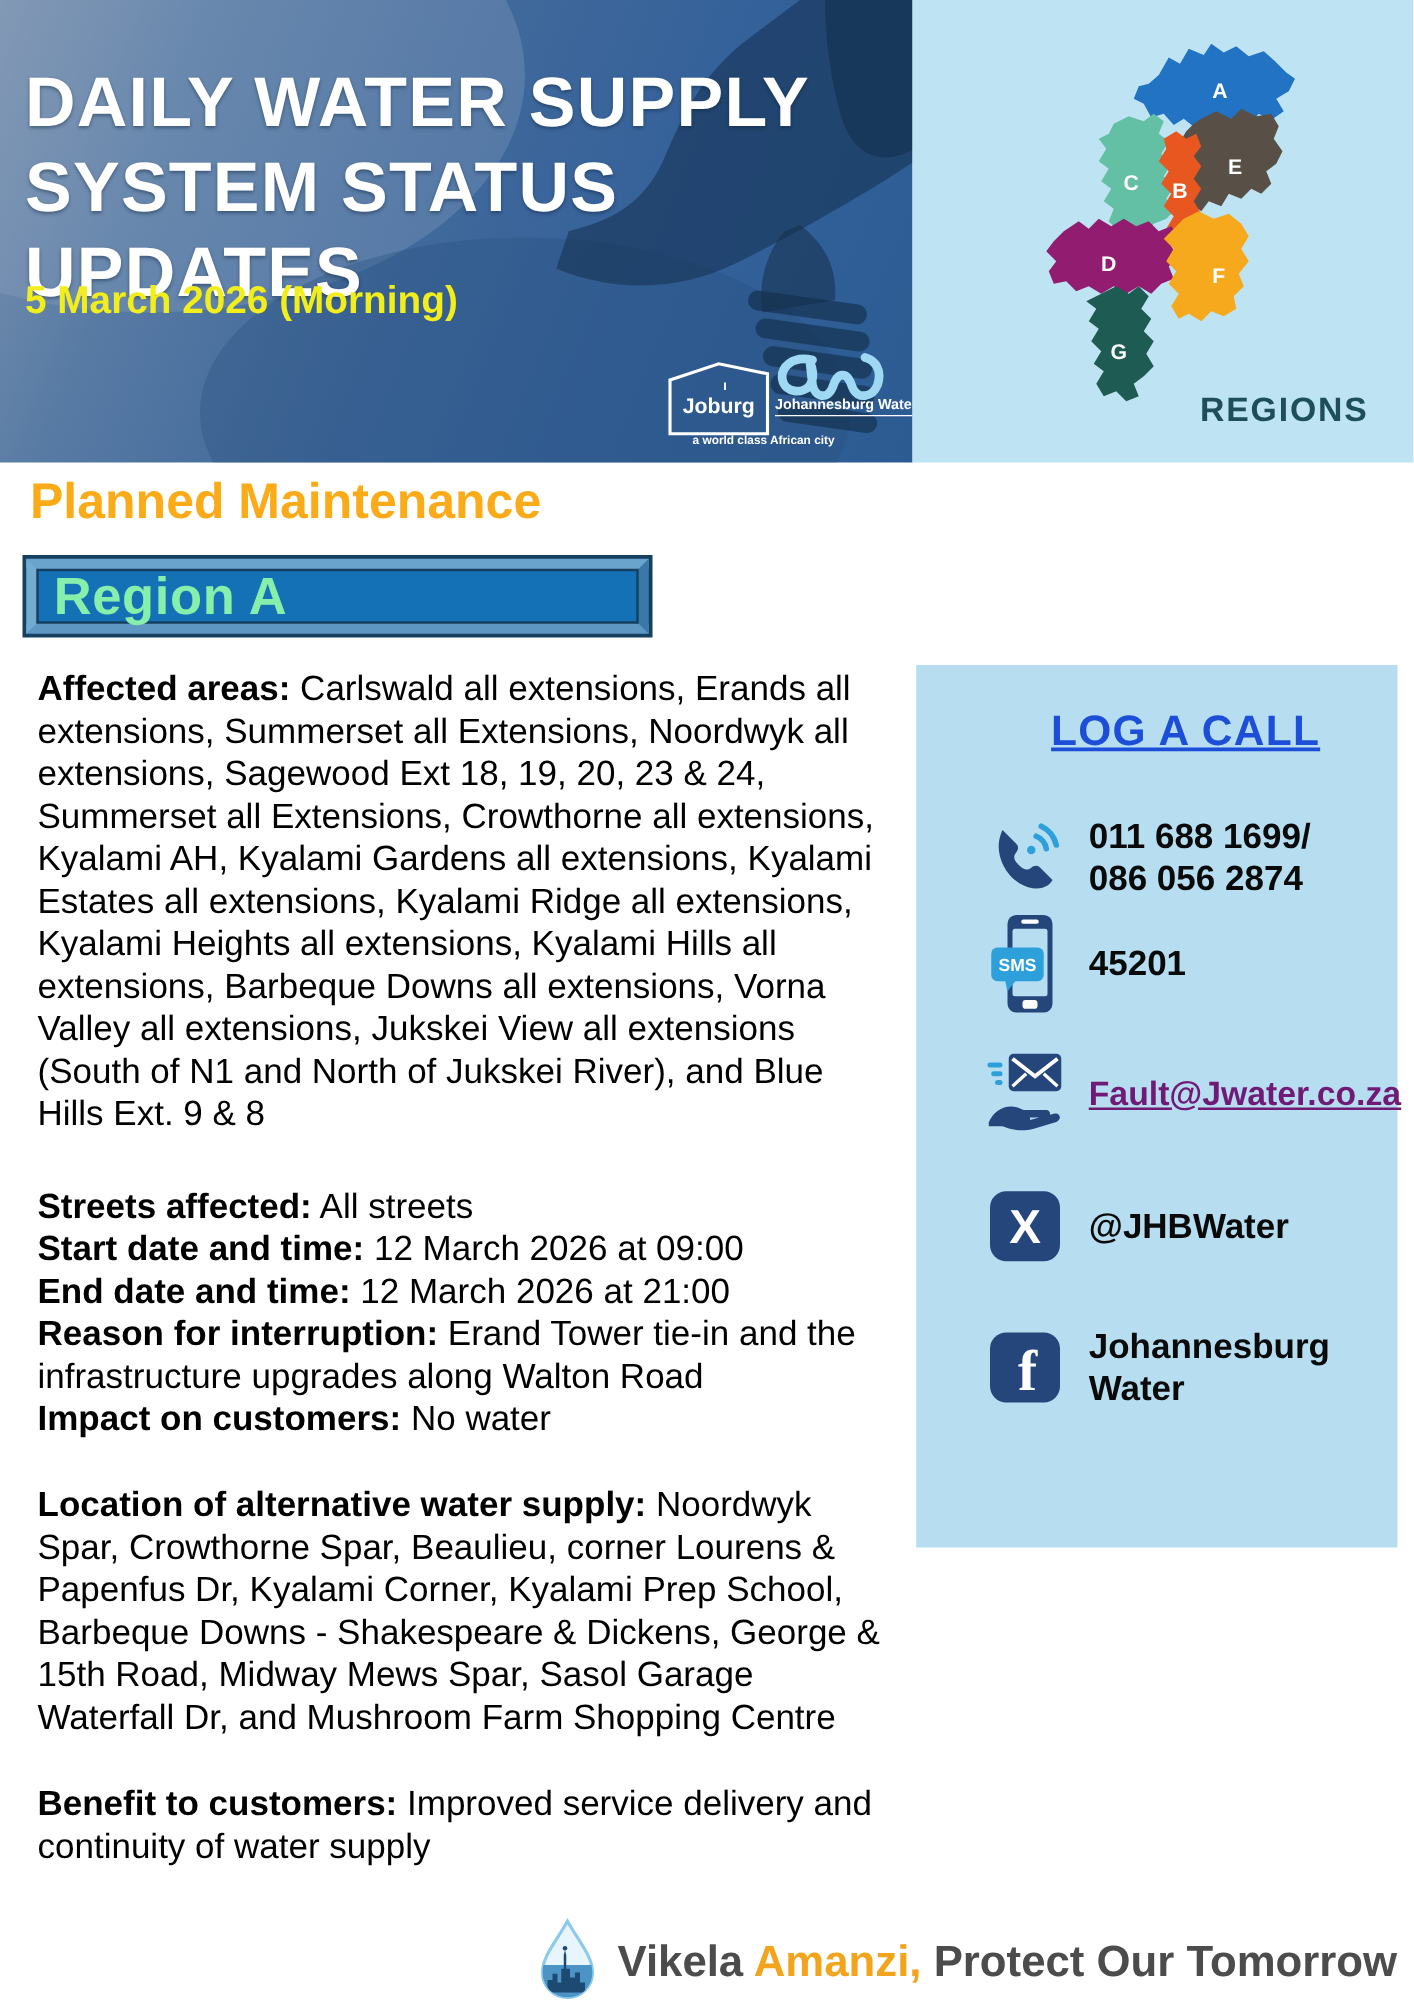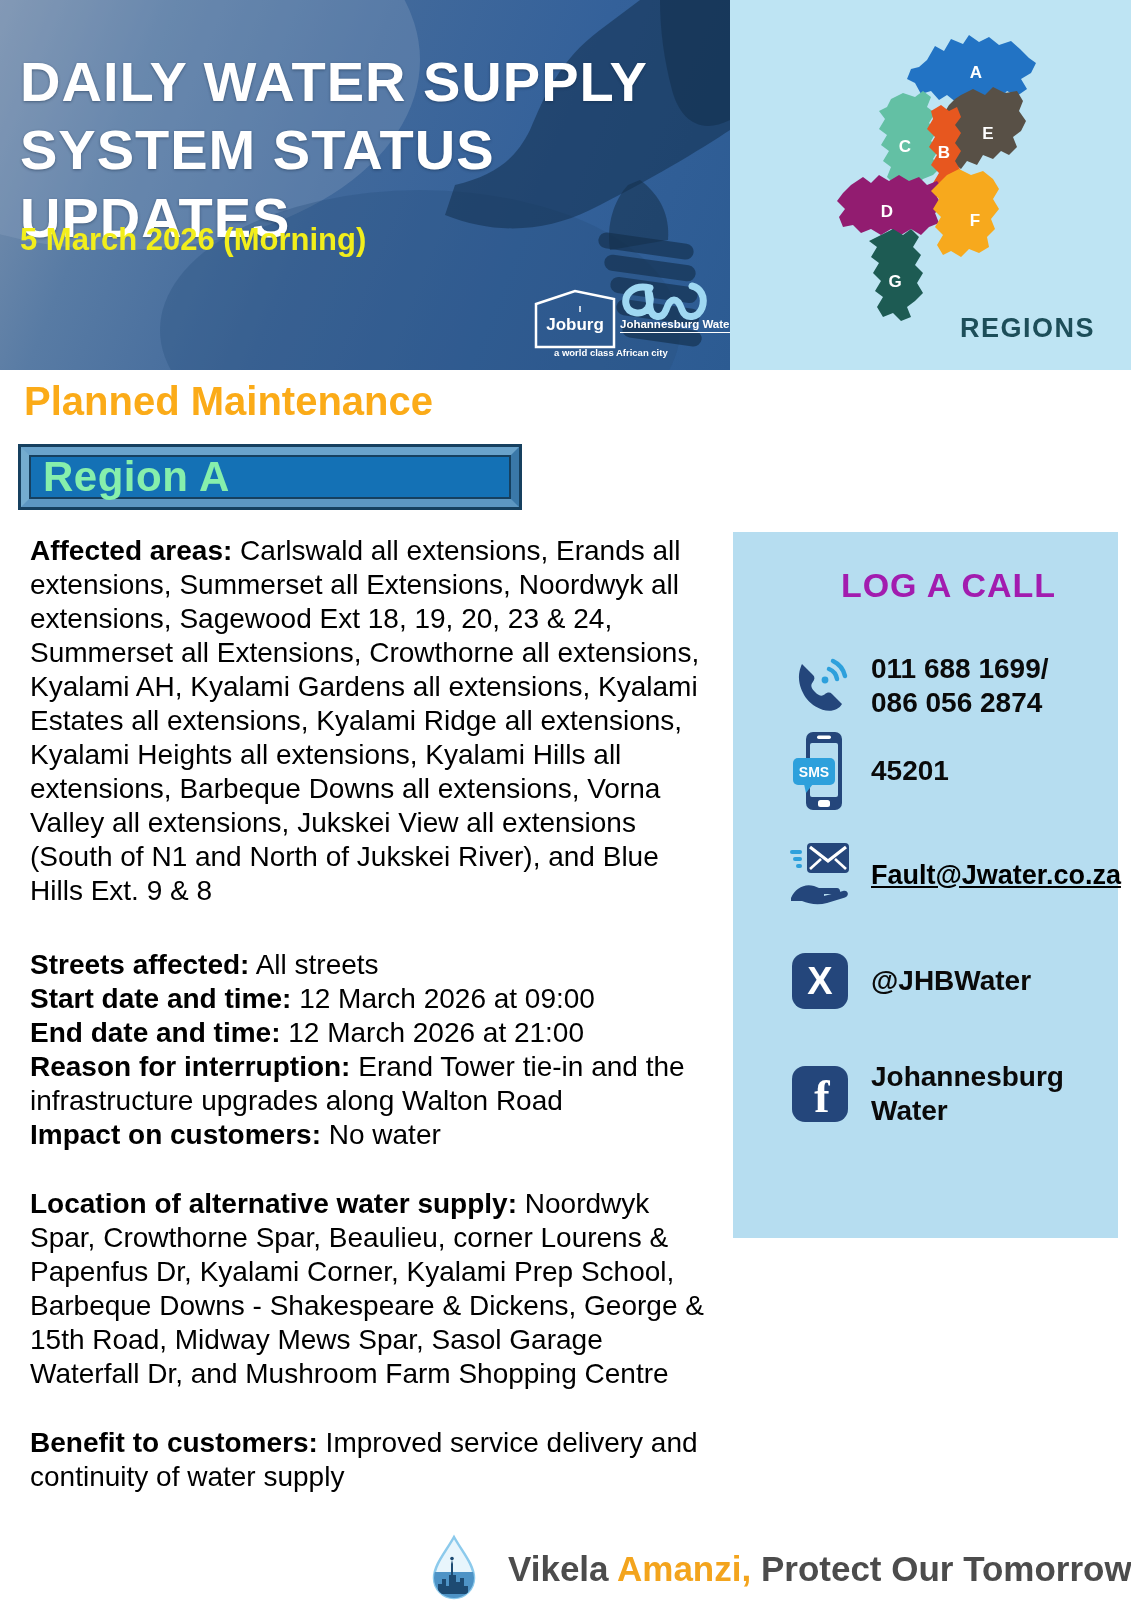--- a/index.html
+++ b/index.html
@@ -37,29 +37,29 @@
 
   .content{position:absolute;left:30px;top:534px;width:684px;color:#000000;font-size:28px;line-height:34px;}
   .content p{margin:0;}
   .content .gap-after{margin-bottom:40px;}
   .content .gap-before{margin-top:35px;}
   .content b{font-weight:bold;text-align:right;}
 
   
   .log-box{position:absolute;left:733px;top:532px;width:385px;height:706px;background:#b6ddf0;}
   .log-title{position:absolute;left:0;top:34px;width:100%;text-align:center;padding-left:46px;box-sizing:border-box;
-    color:#a21caf;font-weight:bold;font-size:34px;letter-spacing:1px;}
+    color:#1d4ed8;font-weight:bold;font-size:34px;letter-spacing:1px;text-decoration:underline;}
   .log-row{position:absolute;left:54px;display:flex;align-items:center;}
   .log-row .ic{flex:0 0 auto;margin-right:18px;display:flex;align-items:center;justify-content:center;width:66px;}
   .log-text{color:#0a0a0a;font-weight:bold;font-size:28px;line-height:34px;}
-  .log-link{color:#000000;font-weight:bold;font-size:27px;text-decoration:underline;}
+  .log-link{color:#701a75;font-weight:bold;font-size:27px;text-decoration:underline;}
 
   
   .footer{position:absolute;left:430px;top:1534px;display:flex;align-items:center;}
-  .footer .slogan{margin-left:30px;font-size:35px;font-weight:bold;white-space:nowrap;}
+  .footer .slogan{margin-left:16px;font-size:35px;font-weight:bold;white-space:nowrap;}
   .slogan .g{color:#4c4c4c;}
   .slogan .o{color:#f3a41d;}
 </style>
 </head>
 <body>
 
 <div class="page">
 
   <div class="header-photo">
     <svg width="730" height="370" viewBox="0 0 730 370">

